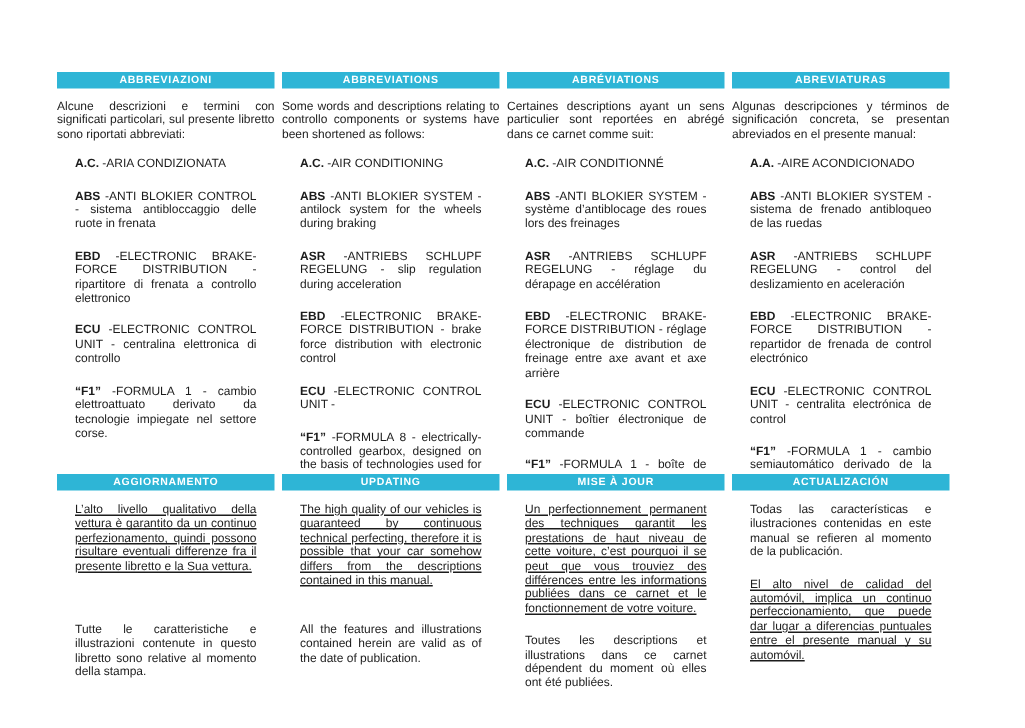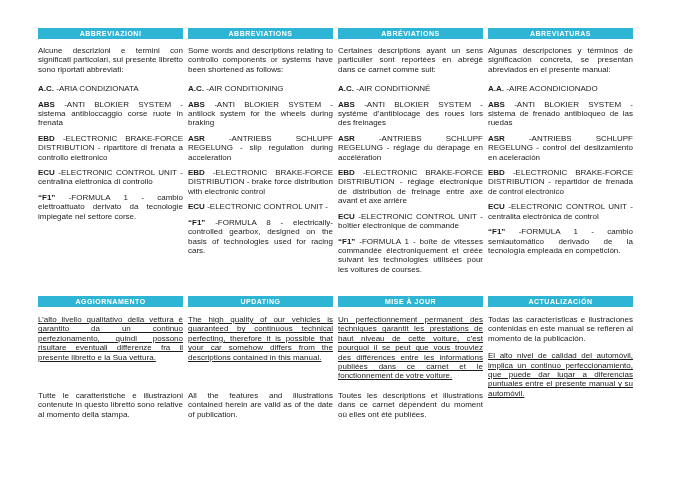--- a/index.html
+++ b/index.html
@@ -7,51 +7,51 @@
   html, body { margin:0; padding:0; }
   body {
     width:683px; height:485px; overflow:hidden;
     background:var(--page-bg);
     font-family:"Liberation Sans", sans-serif;
     color:var(--text);
     -webkit-font-smoothing:antialiased;
   }
   .page { position:relative; width:683px; height:485px; background:var(--page-bg); }
   .grid {
-    position:absolute; left:38px; top:28px; width:595px;
+    position:absolute; left:38px; top:48px; width:595px;
     display:grid; grid-template-columns:repeat(4,1fr); column-gap:5px;
   }
   .col { min-width:0; }
   .bar {
     height:11px; background:var(--accent);
     display:flex; align-items:center; justify-content:center;
   }
   .bar span { color:#ffffff; font-size:7px; font-weight:700; letter-spacing:0.5px; line-height:1; }
   .sec1 { height:257px; overflow:hidden; }
-  p { font-size:8px; line-height:9.4px; text-align:justify; margin:0; }
+  p { font-size:8px; line-height:9.4px; text-align:justify; margin:12px; }
   .intro { margin:7px 0 10px; }
   .entry { margin-top:6px; }
   .entry b { font-weight:700; }
   .sec2 .para { margin-top:8px; }
   .sec2 .para.first { min-height:68px;text-decoration:underline; }
 </style>
 </head>
 <body>
 
 <div class="page">
   <div class="grid">
 
     <div class="col" lang="it">
       <div class="bar">
           <span>ABBREVIAZIONI</span>
         </div>
       <div class="sec1">
         <p class="intro">Alcune descrizioni e termini con significati particolari, sul presente libretto sono riportati abbreviati:</p>
         <p class="entry"><b>A.C.</b> <span>-ARIA CONDIZIONATA</span></p>
-        <p class="entry"><b>ABS</b> <span>-ANTI BLOKIER SYSTEM - sistema antibloccaggio corse ruote in frenata</span></p>
+        <p class="entry"><b>ABS</b> <span>-ANTI BLOKIER CONTROL - sistema antibloccaggio delle ruote in frenata</span></p>
         <p class="entry"><b>EBD</b> <span>-ELECTRONIC BRAKE-FORCE DISTRIBUTION - ripartitore di frenata a controllo elettronico</span></p>
         <p class="entry"><b>ECU</b> <span>-ELECTRONIC CONTROL UNIT - centralina elettronica di controllo</span></p>
         <p class="entry"><b>“F1”</b> <span>-FORMULA 1 - cambio elettroattuato derivato da tecnologie impiegate nel settore corse.</span></p>
       </div>
       <div class="bar">
           <span>AGGIORNAMENTO</span>
         </div>
       <div class="sec2">
         <p class="para first">L’alto livello qualitativo della vettura è garantito da un continuo perfezionamento, quindi possono risultare eventuali differenze fra il presente libretto e la Sua vettura.</p>
         <p class="para">Tutte le caratteristiche e illustrazioni contenute in questo libretto sono relative al momento della stampa.</p>

